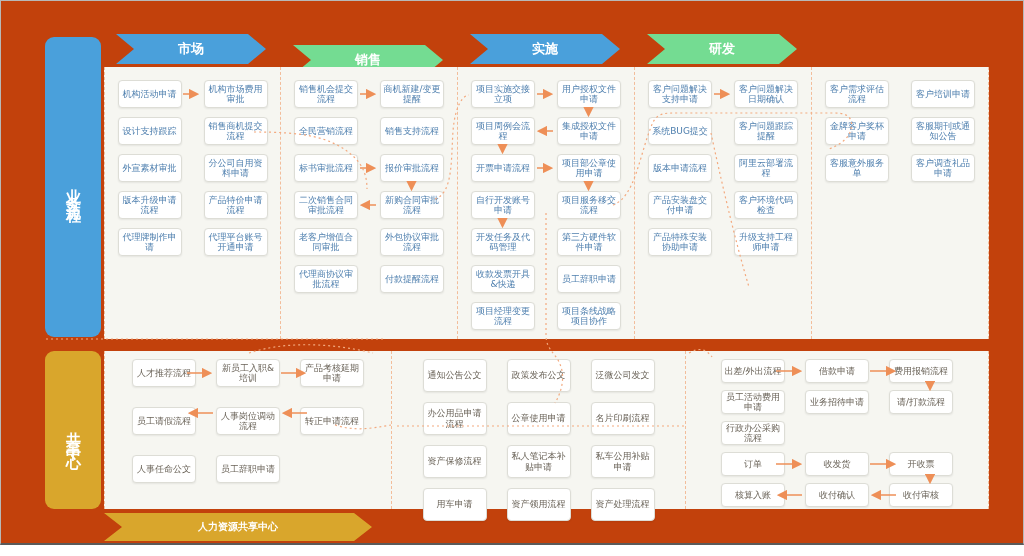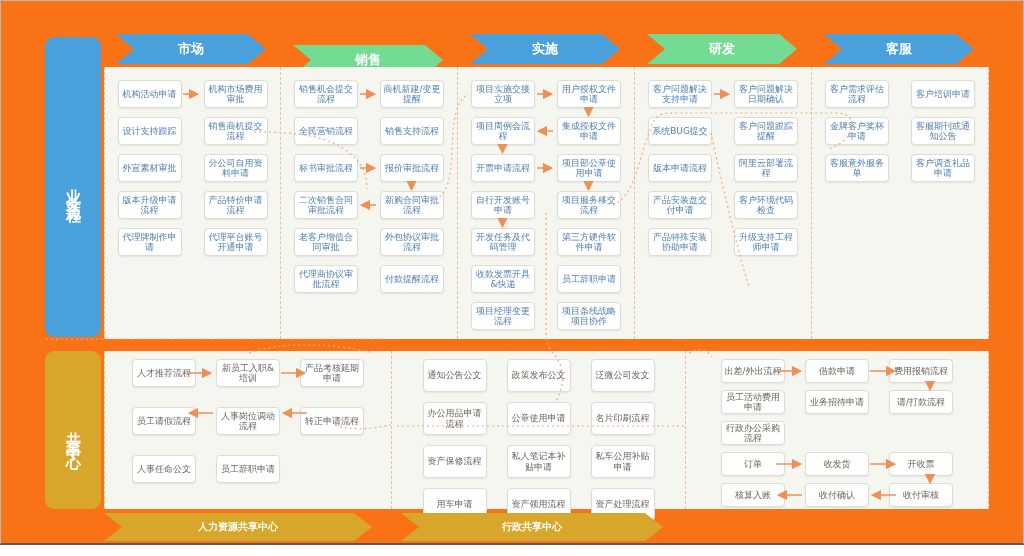--- a/index.html
+++ b/index.html
@@ -1,16 +1,16 @@
 <!DOCTYPE html>
 <html><head>
 <meta charset="utf-8">
 <style>
   html,body{margin:0;padding:0;background:#fff;font-family:"DejaVu Sans","Liberation Sans",sans-serif;}
-  .canvas{position:relative;width:1022px;height:542px;background:#f97316;border:1px solid #b8b8b8;border-bottom:2px solid #5a5a5a;overflow:hidden;}
+  .canvas{position:relative;width:1022px;height:542px;background:#c2410c;border:1px solid #b8b8b8;border-bottom:2px solid #5a5a5a;overflow:hidden;}
   
   .vlabel{position:absolute;left:44px;width:56px;border-radius:9px;display:flex;align-items:center;justify-content:center;color:#fff;font-size:15px;font-weight:600;writing-mode:vertical-rl;letter-spacing:7px;text-indent:7px;}
   .vlabel.biz{top:36px;height:300px;background:#4aa0db;}
   .vlabel.shared{top:350px;height:158px;background:#d9a62c;}
   
   .chev{position:absolute;height:30px;display:flex;align-items:center;justify-content:center;color:#fff;font-size:13px;font-weight:600;clip-path:polygon(0 0,calc(100% - 18px) 0,100% 50%,calc(100% - 18px) 100%,0 100%,18px 50%);}
   .chev.top{top:33px;width:150px;}
   .chev.blue{background:#4aa0db;}
   .chev.green{background:#74dc92;}
   .banner{position:absolute;top:512px;height:28px;background:#d9a62c;display:flex;align-items:center;justify-content:center;color:#fff;font-size:10px;font-weight:600;clip-path:polygon(0 0,calc(100% - 18px) 0,100% 50%,calc(100% - 18px) 100%,0 100%,18px 50%);}
@@ -38,21 +38,20 @@
 
 <div class="canvas">
 
   <div class="vlabel biz">业务流程</div>
   <div class="vlabel shared">共享中心</div>
 
   <div class="chev top blue" style="left:115px;">市场</div>
   <div class="chev top green" style="left:292px;margin-top:11px;">销售</div>
   <div class="chev top blue" style="left:469px;">实施</div>
   <div class="chev top green" style="left:646px;">研发</div>
-  <div class="chev top blue" style="left:823px;">客服</div>
 
   <div class="panel toprow first" style="left:103px;width:177px;">
     <div class="grid g2">
       <div class="box">机构活动申请</div>
       <div class="box">机构市场费用审批</div>
       <div class="box">设计支持跟踪</div>
       <div class="box">销售商机提交流程</div>
       <div class="box">外宣素材审批</div>
       <div class="box">分公司自用资料申请</div>
       <div class="box">版本升级申请流程</div>
@@ -169,21 +168,20 @@
       <div class="box">订单</div>
       <div class="box">收发货</div>
       <div class="box">开收票</div>
       <div class="box">核算入账</div>
       <div class="box">收付确认</div>
       <div class="box">收付审核</div>
     </div>
   </div>
 
   <div class="banner" style="left:103px;width:268px;">人力资源共享中心</div>
-  <div class="banner" style="left:400px;width:262px;">行政共享中心</div>
 
   <svg class="overlay" width="1022" height="542">
     <defs>
       <marker id="ah" markerWidth="7" markerHeight="7" refX="5.5" refY="3.5" orient="auto">
         <path d="M0,0 L7,3.5 L0,7 Z" fill="#ee8f57"></path>
       </marker>
     </defs>
 
     <g stroke="#ee8f57" stroke-width="1.5" fill="none">
       <path d="M182,93 L196,93" marker-end="url(#ah)"></path>

